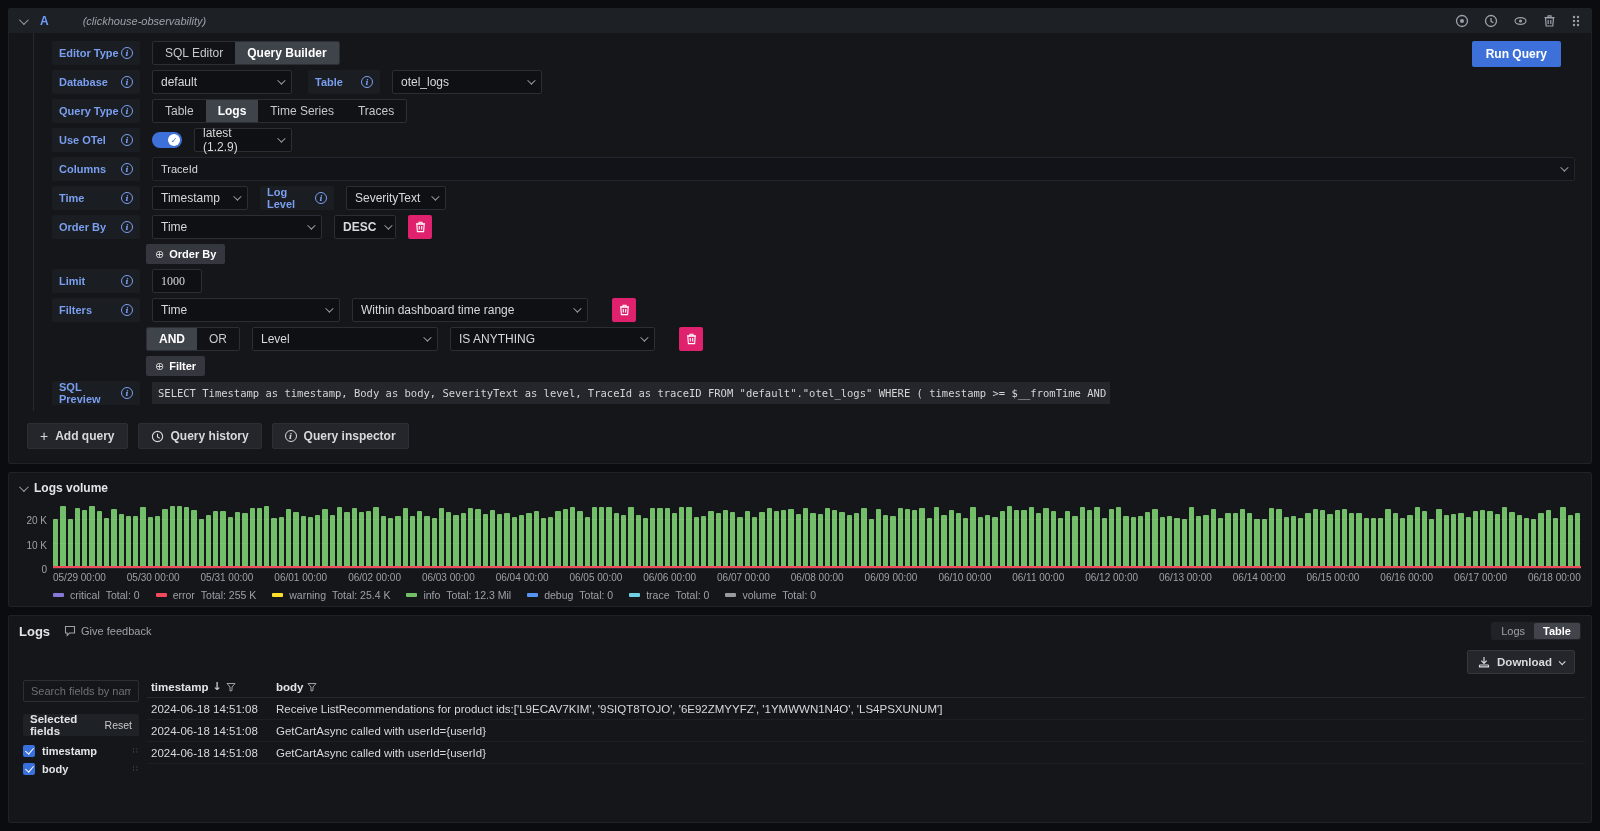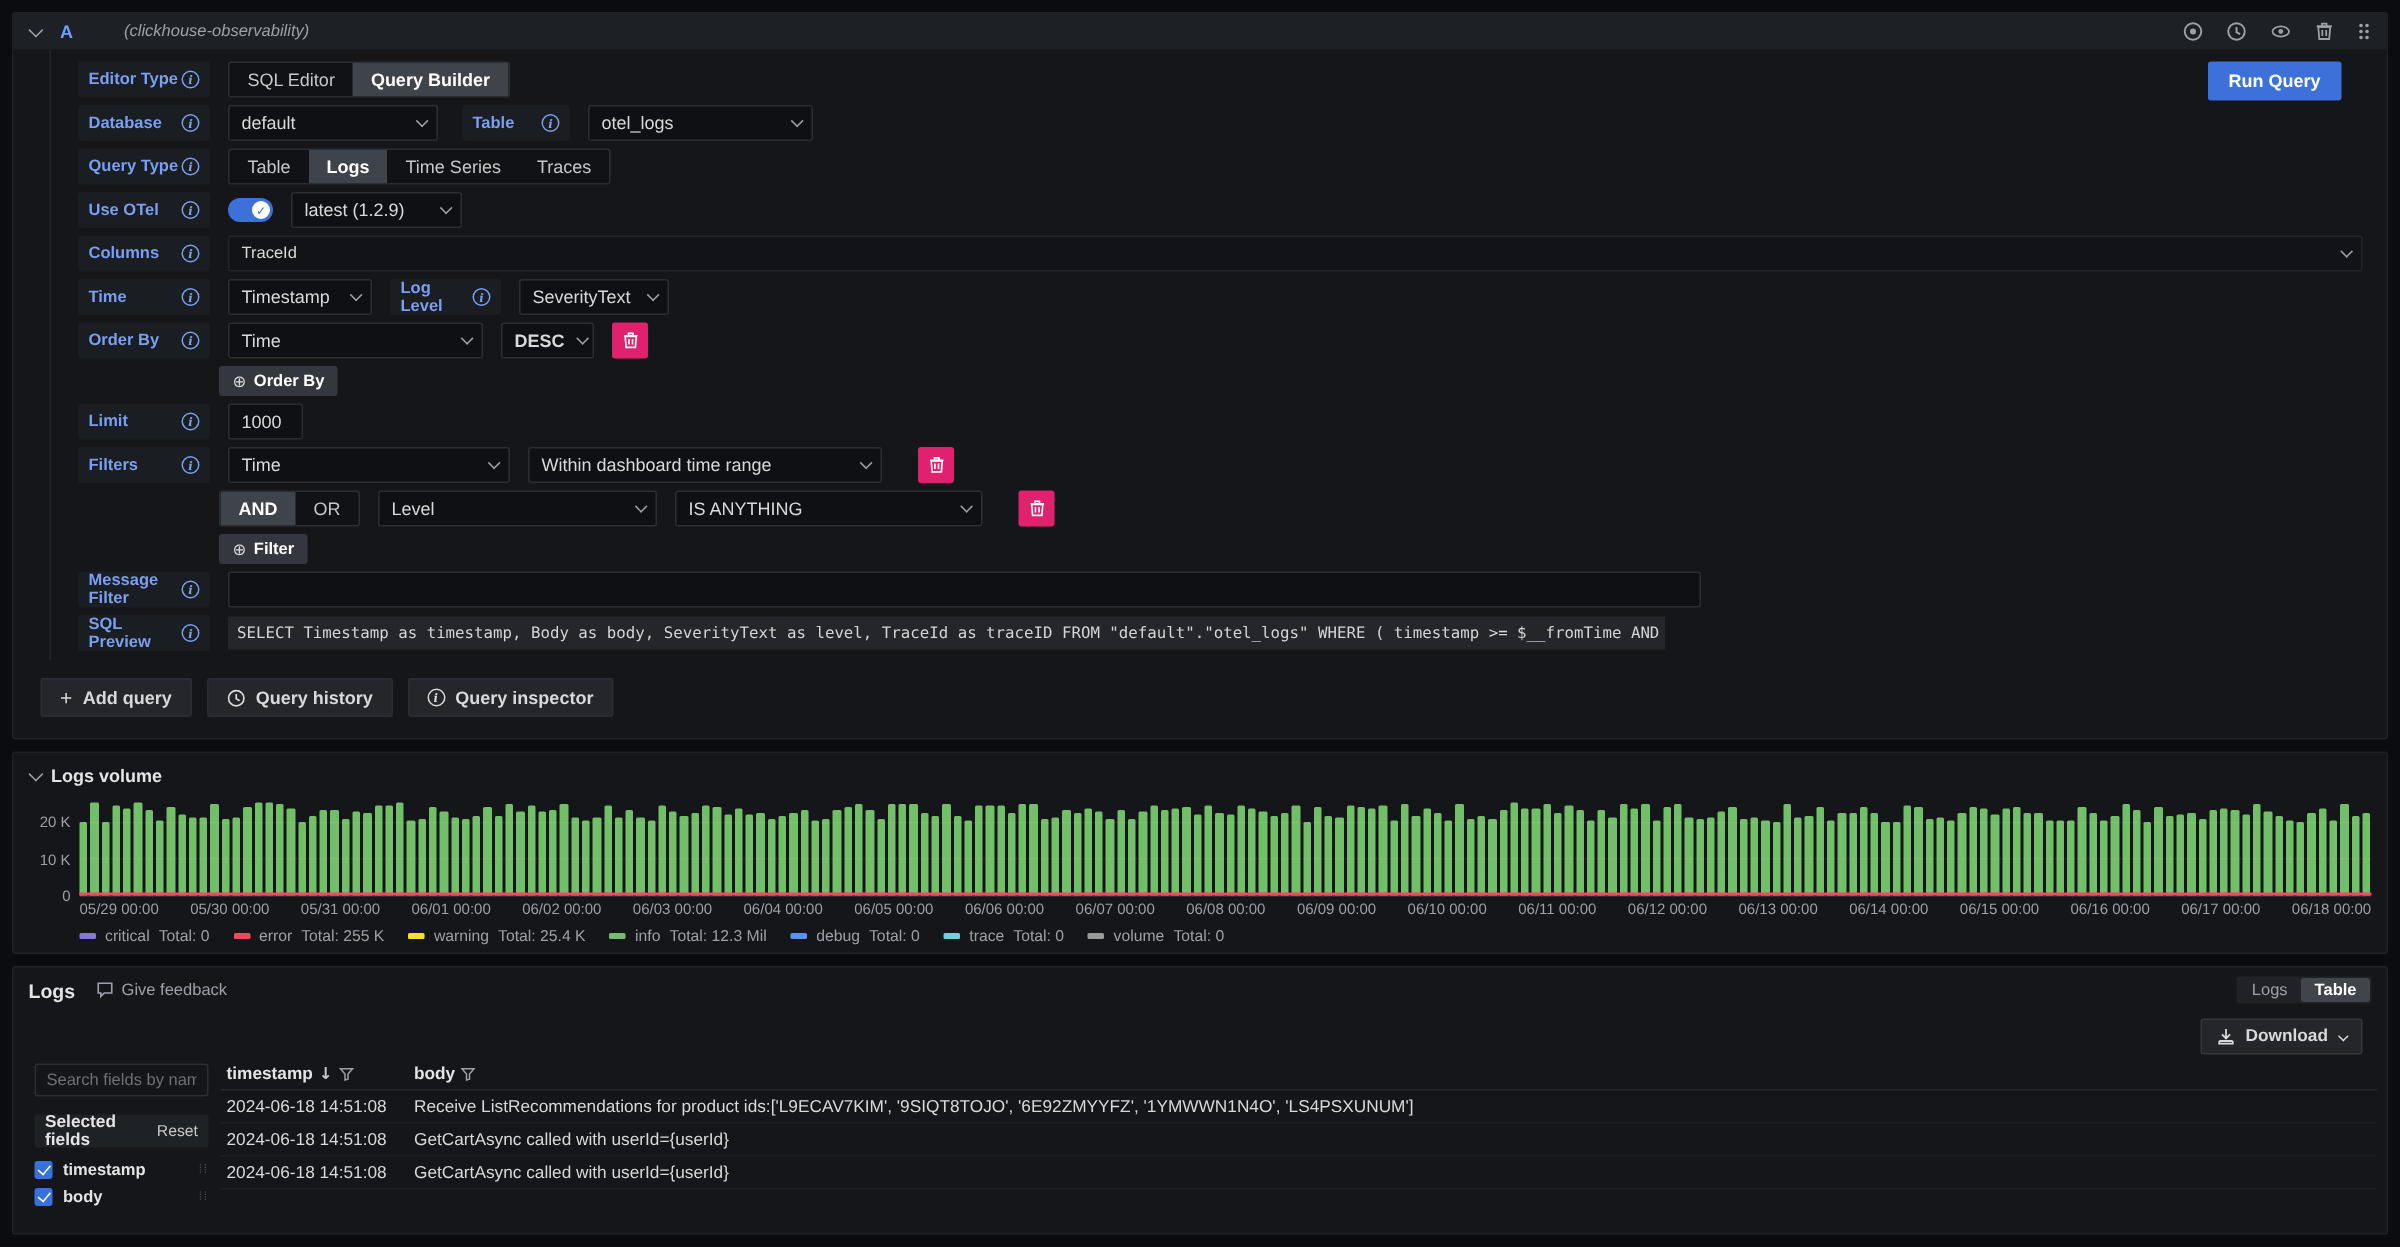--- a/index.html
+++ b/index.html
@@ -193,21 +193,21 @@
       </div>
 
       <div class="frow">
         <div class="lbl">
             <span>Use OTel</span>
             <span class="info"></span>
           </div>
         <div class="toggle">
             <span class="knob"></span>
           </div>
-        <div class="sel" style="width:114px">
+        <div class="sel" style="width:98px">
             <span>latest (1.2.9)</span>
             <span class="dn"></span>
           </div>
       </div>
 
       <div class="frow">
         <div class="lbl">
             <span>Columns</span>
             <span class="info"></span>
           </div>
@@ -262,21 +262,21 @@
             <span class="pluscircle"></span>
             <span>Order By</span>
           </button>
       </div>
 
       <div class="frow">
         <div class="lbl">
             <span>Limit</span>
             <span class="info"></span>
           </div>
-        <input class="inp" style="width: 50px;" value="1000">
+        <input class="inp" style="width: 50px; font-family: Liberation Serif, serif;" value="1000">
       </div>
 
       <div class="frow">
         <div class="lbl">
             <span>Filters</span>
             <span class="info"></span>
           </div>
         <div class="sel" style="width:188px">
             <span>Time</span>
             <span class="dn"></span>
@@ -312,27 +312,20 @@
           </button>
       </div>
 
       <div class="frow indent">
         <button class="addbtn">
             <span class="pluscircle"></span>
             <span>Filter</span>
           </button>
       </div>
 
-      <div class="frow">
-        <div class="lbl">
-            <span>Message Filter</span>
-            <span class="info"></span>
-          </div>
-        <input class="inp" style="width: 982px;" value="">
-      </div>
 
       <div class="frow" style="margin-bottom:2px">
         <div class="lbl">
             <span>SQL Preview</span>
             <span class="info"></span>
           </div>
         <div class="sqlbox" style="width:958px">SELECT Timestamp as timestamp, Body as body, SeverityText as level, TraceId as traceID FROM "default"."otel_logs" WHERE ( timestamp &gt;= $__fromTime AND timestamp &lt;= $__toTime ) ORDER BY timestamp DESC LIMIT 1000</div>
       </div>
     </div>
 

